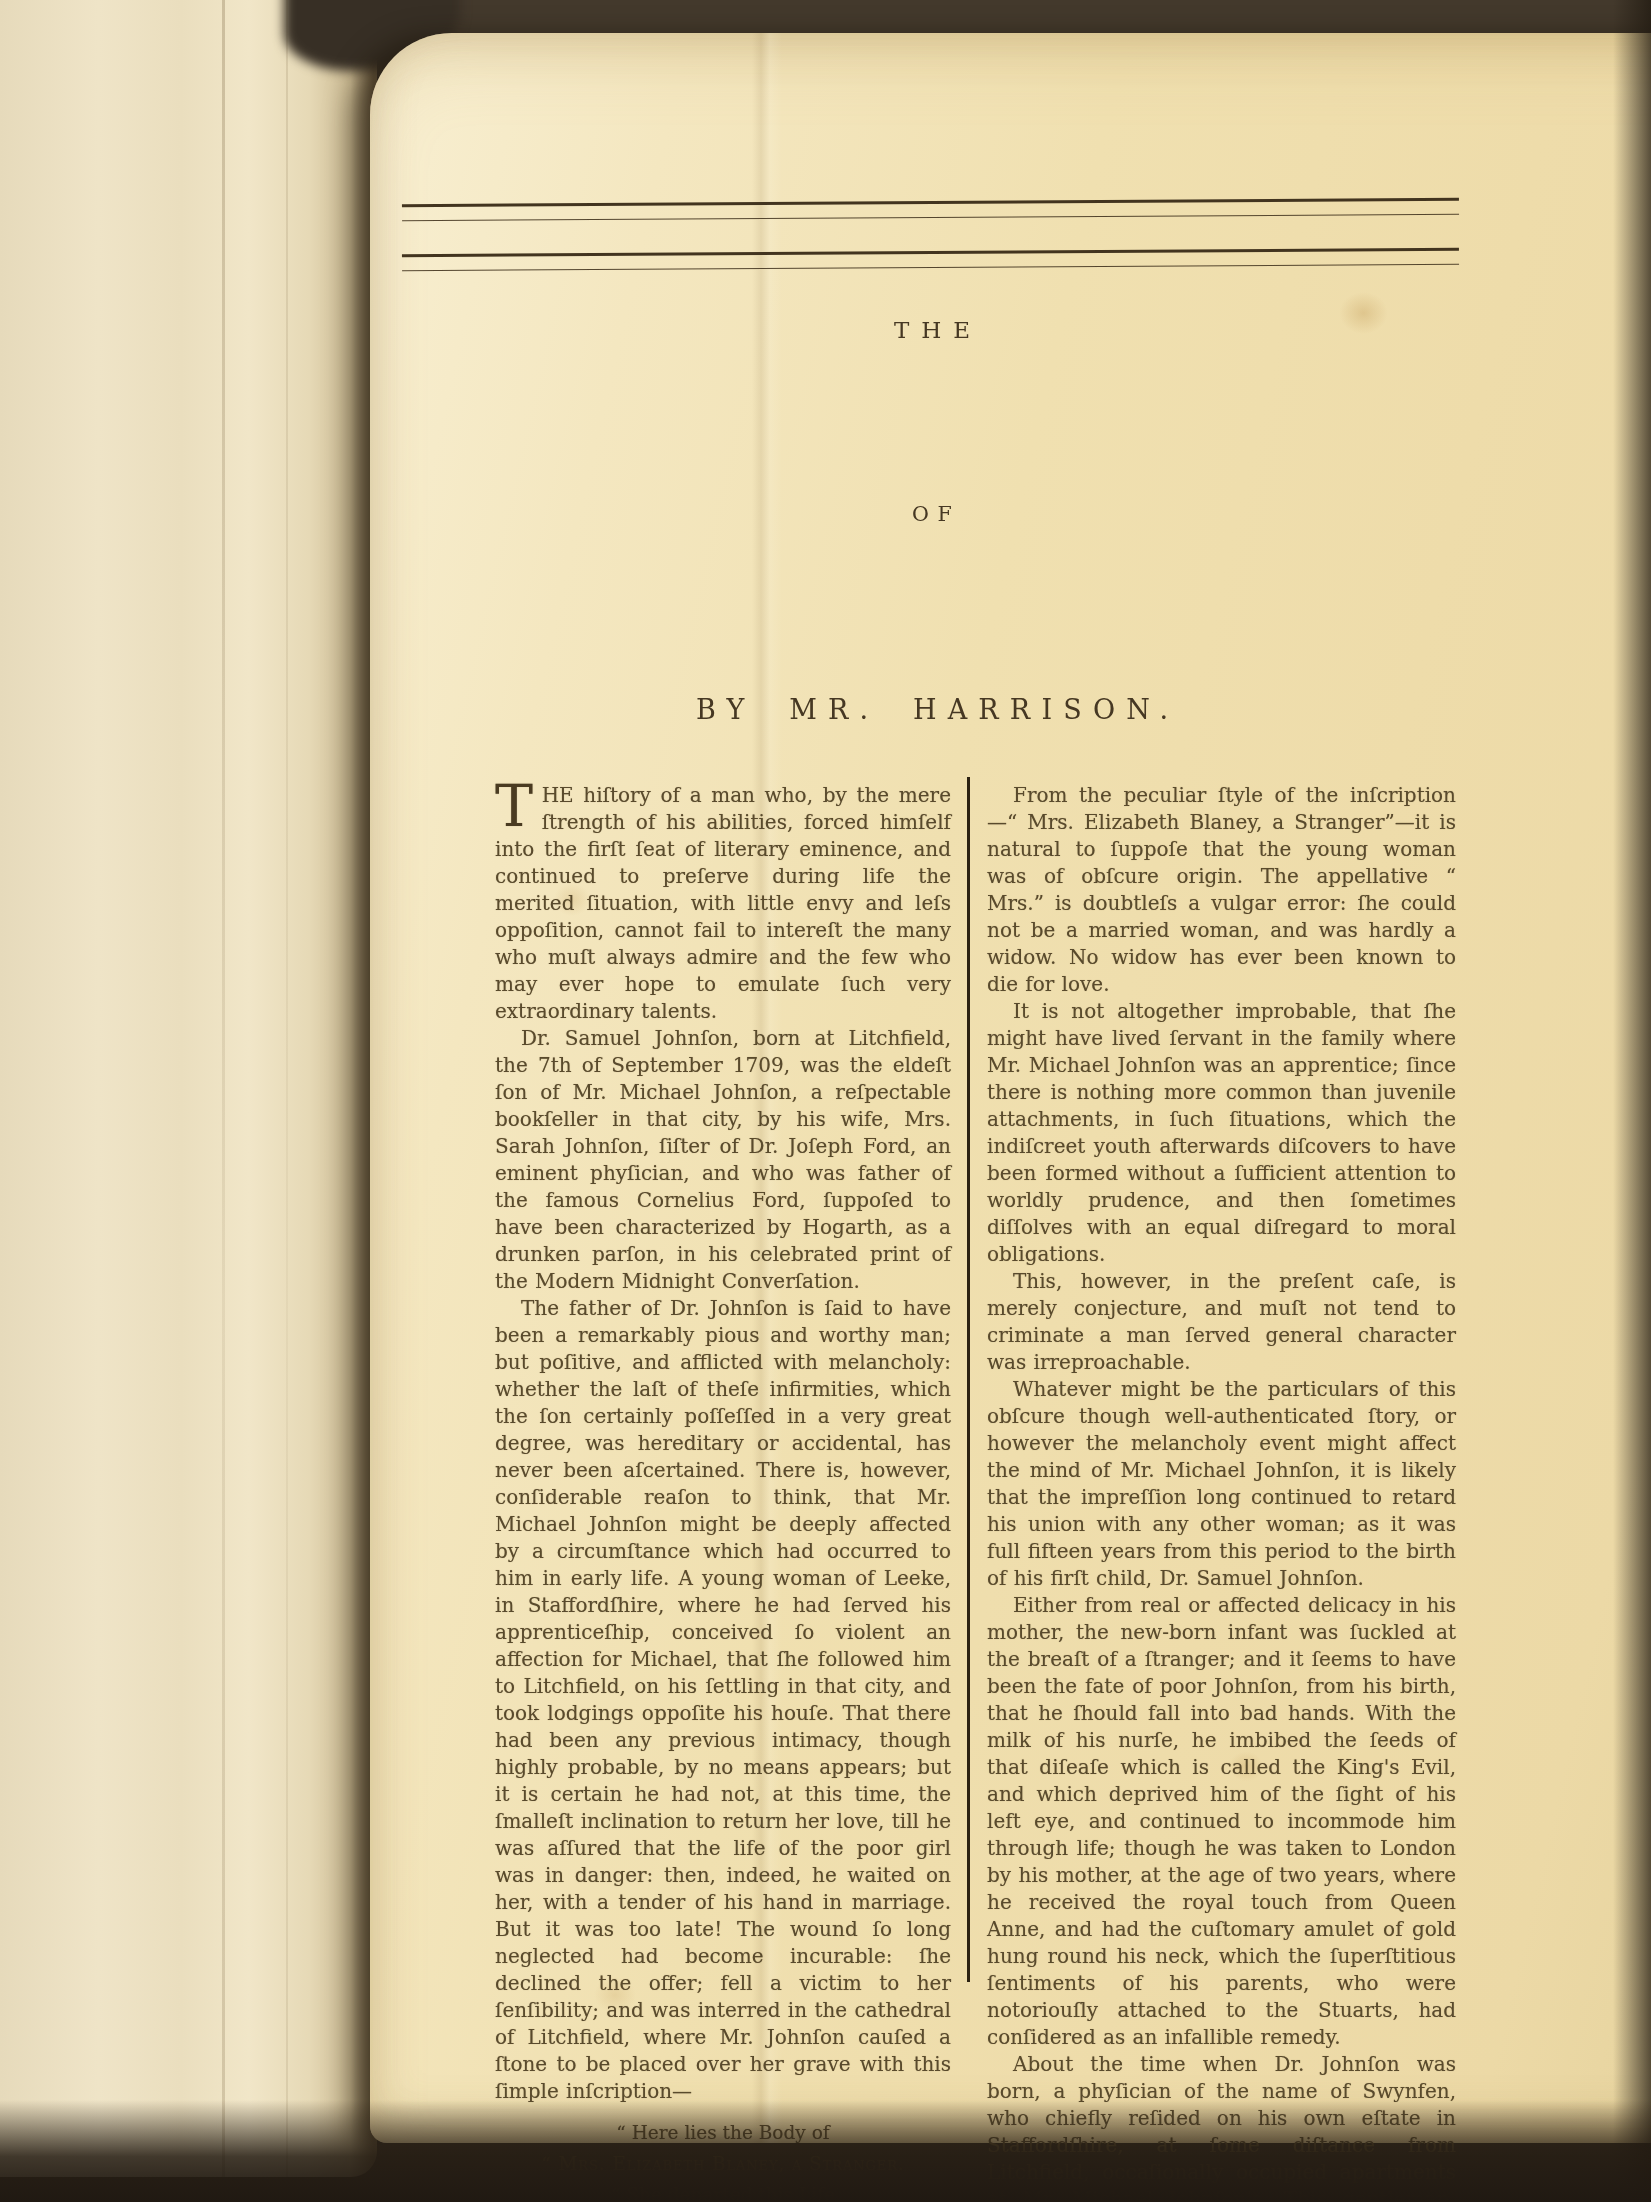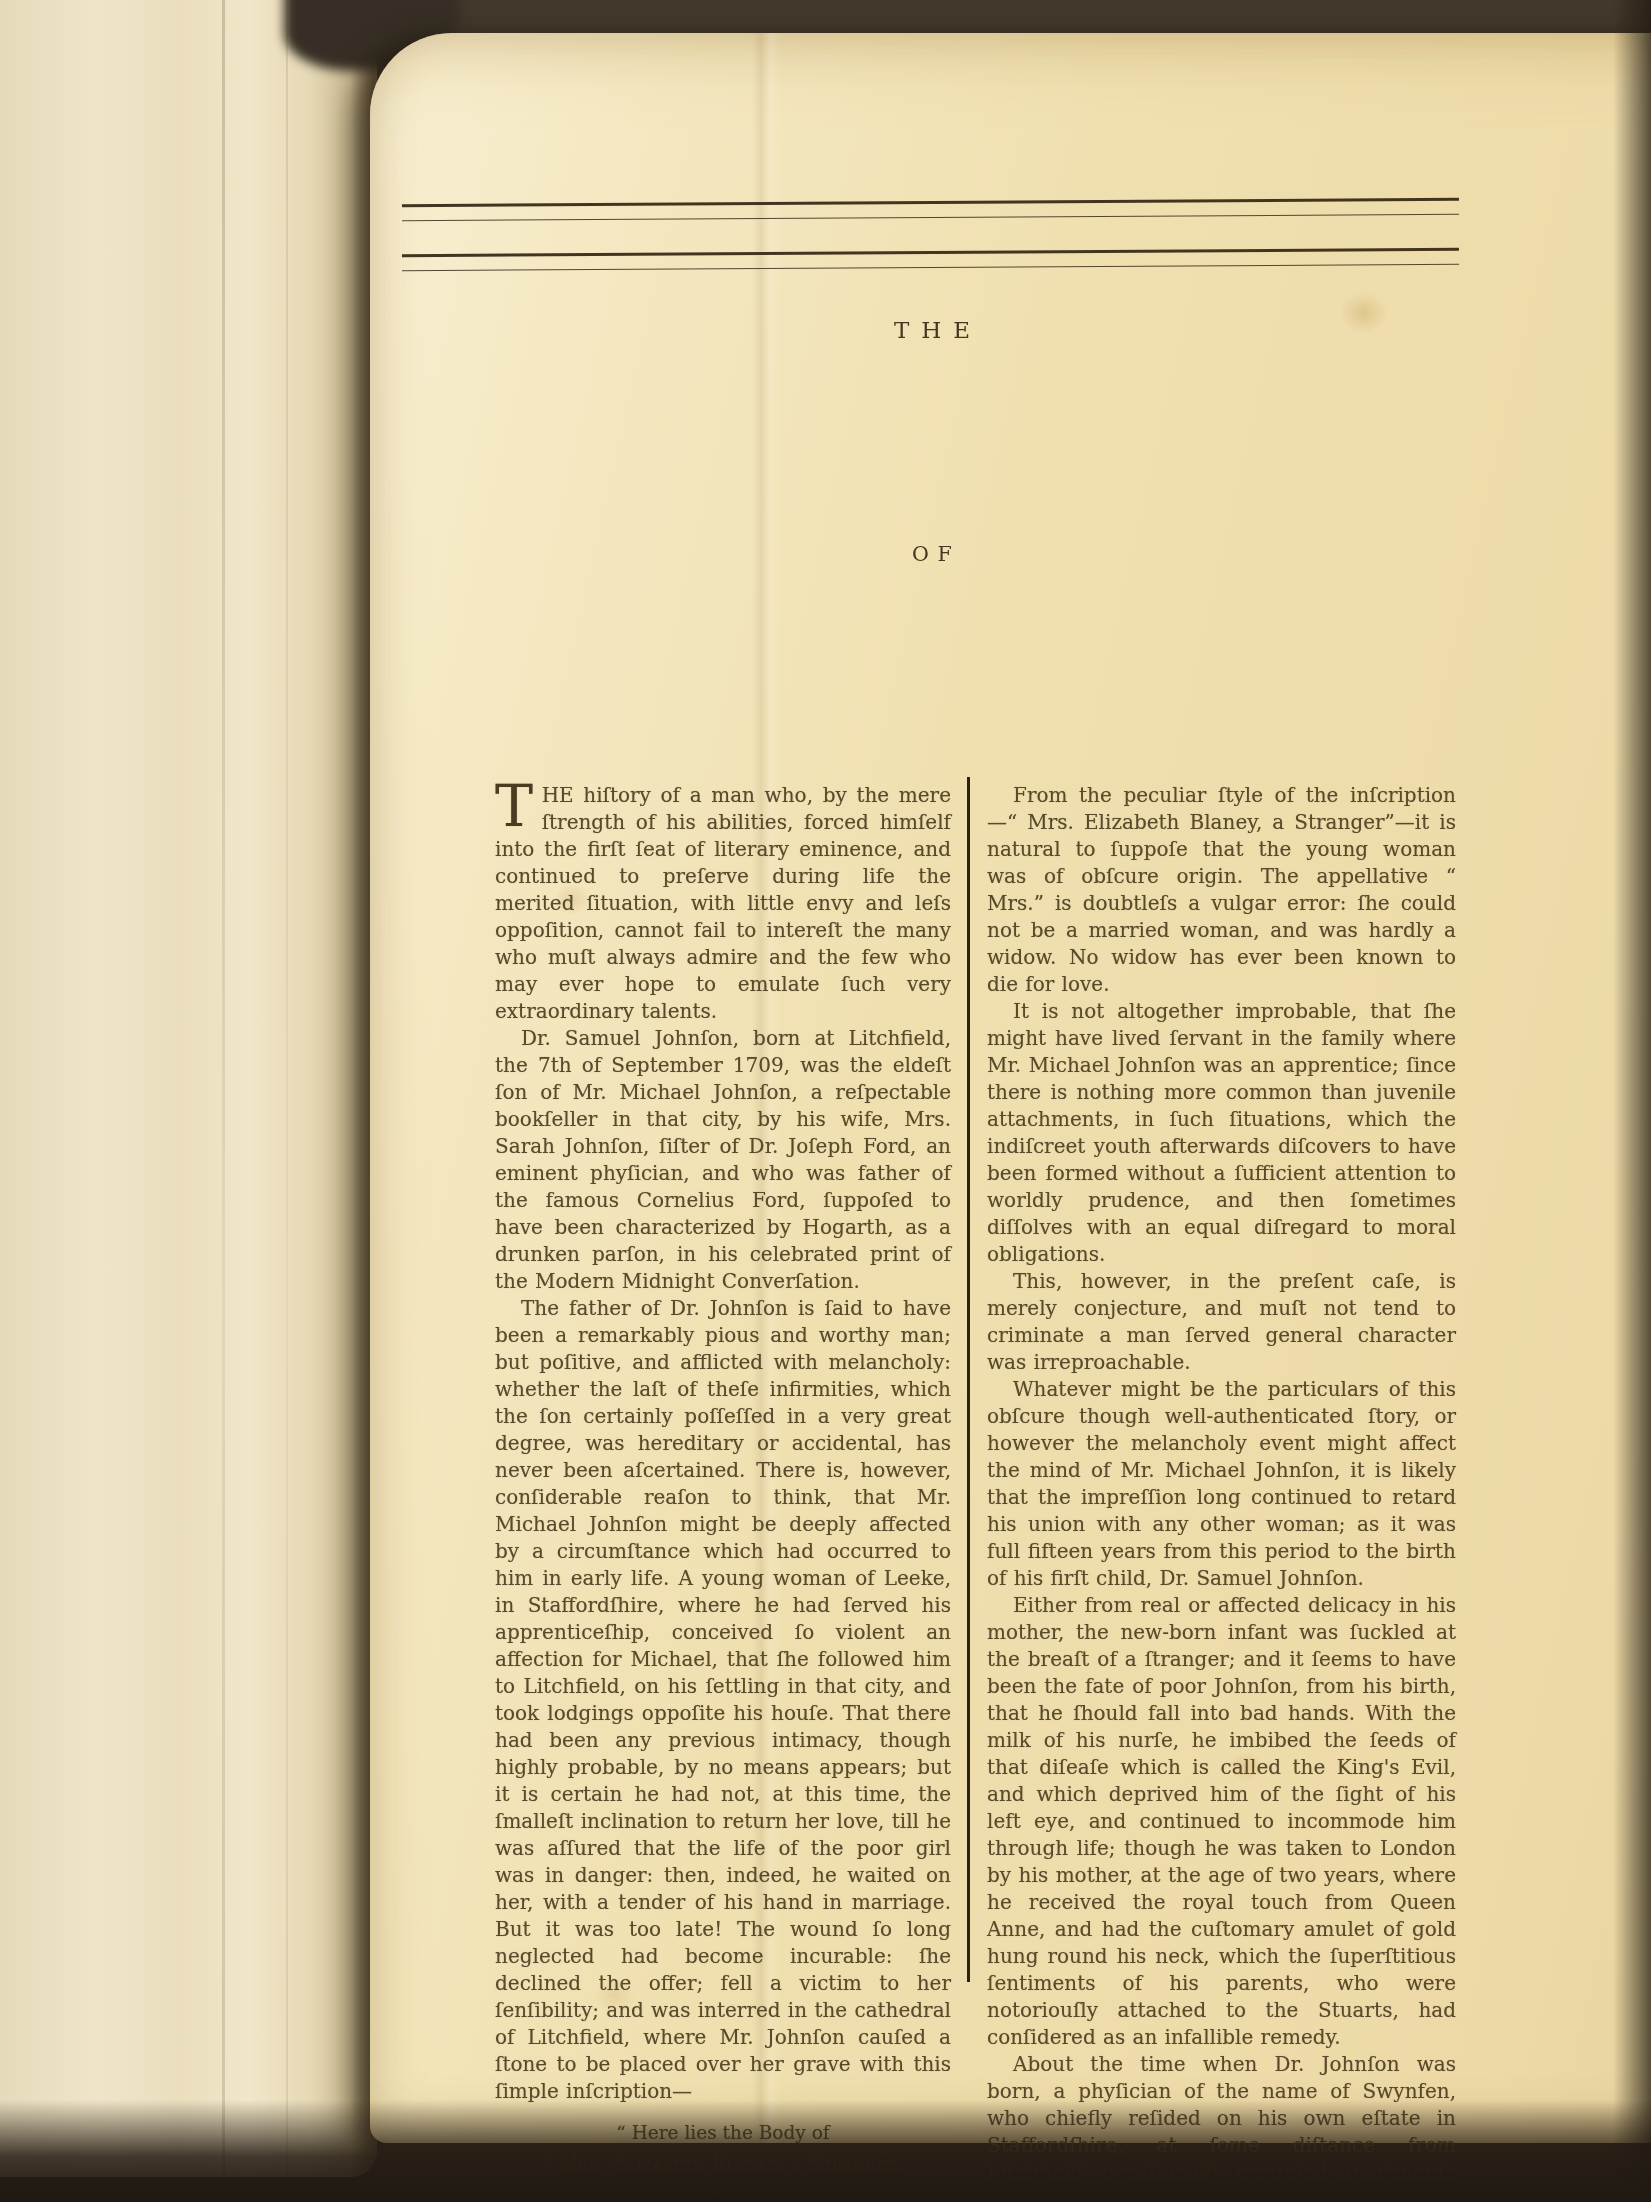--- a/index.html
+++ b/index.html
@@ -35,21 +35,21 @@
   .rule-pair{position:absolute;left:32px;width:1057px;transform:rotate(-.35deg);}
   .rp1{top:168px;}
   .rp2{top:218px;}
   .rl{width:100%;background:#42341f;}
   .rl.a{height:2.6px;}
   .rl.b{height:1.7px;margin-top:13px;opacity:.9;}
   
   .tline{position:absolute;left:32px;width:1060px;text-align:center;color:#463823;white-space:nowrap;}
   .t-the{top:284px;font-size:23px;letter-spacing:12px;text-indent:12px;}
   .t-life{top:361px;font-size:97px;letter-spacing:127px;text-indent:127px;color:#41331e;}
-  .t-of{top:469px;font-size:20.6px;letter-spacing:8.6px;text-indent:8.6px;margin-top:40px;}
+  .t-of{top:469px;font-size:20.6px;letter-spacing:8.6px;text-indent:8.6px;}
   .t-author{top:545px;font-size:46px;letter-spacing:14.6px;text-indent:14.6px;word-spacing:22.4px;color:#41331e;}
   .t-byline{top:661px;font-size:27px;letter-spacing:11.2px;text-indent:11.2px;word-spacing:13.8px;}
   
   .divider{position:absolute;left:597px;top:744px;width:2.6px;height:1205px;background:#2c2212;}
   .col{position:absolute;top:749px;color:#594a2c;font-size:20px;line-height:27px;
        text-shadow:0 0 0.9px rgba(89,74,44,.45);}
   .col-left{left:125px;width:456px;}
   .col-right{left:617px;width:469px;}
   .p{margin:0;text-align:justify;word-spacing:0.9px;}
   .ind{text-indent:26px;}
@@ -86,20 +86,21 @@
       <div class="rl a"></div>
       <div class="rl b"></div>
     </div>
     <div class="rule-pair rp2">
       <div class="rl a"></div>
       <div class="rl b"></div>
     </div>
 
     <div class="tline t-the">THE</div>
     <div class="tline t-of">OF</div>
+    <div class="tline t-byline">BY MR. HARRISON.</div>
 
     <div class="divider"></div>
 
     <div class="col col-left">
       <p class="p"><span class="dropcap">T</span><span>HE hiſtory of a man who, by the mere ſtrength of his abilities, forced himſelf into the firſt ſeat of literary eminence, and continued to preſerve during life the merited ſituation, with little envy and leſs oppoſition, cannot fail to intereſt the many who muſt always admire and the few who may ever hope to emulate ſuch very extraordinary talents.</span></p>
       <p class="p ind">Dr. Samuel Johnſon, born at Litchfield, the 7th of September 1709, was the eldeſt ſon of Mr. Michael Johnſon, a reſpectable bookſeller in that city, by his wife, Mrs. Sarah Johnſon, ſiſter of Dr. Joſeph Ford, an eminent phyſician, and who was father of the famous Cornelius Ford, ſuppoſed to have been characterized by Hogarth, as a drunken parſon, in his celebrated print of the Modern Midnight Converſation.</p>
       <p class="p ind">The father of Dr. Johnſon is ſaid to have been a remarkably pious and worthy man; but poſitive, and afflicted with melancholy: whether the laſt of theſe infirmities, which the ſon certainly poſſeſſed in a very great degree, was hereditary or accidental, has never been aſcertained. There is, however, conſiderable reaſon to think, that Mr. Michael Johnſon might be deeply affected by a circumſtance which had occurred to him in early life. A young woman of Leeke, in Staffordſhire, where he had ſerved his apprenticeſhip, conceived ſo violent an affection for Michael, that ſhe followed him to Litchfield, on his ſettling in that city, and took lodgings oppoſite his houſe. That there had been any previous intimacy, though highly probable, by no means appears; but it is certain he had not, at this time, the ſmalleſt inclination to return her love, till he was aſſured that the life of the poor girl was in danger: then, indeed, he waited on her, with a tender of his hand in marriage. But it was too late! The wound ſo long neglected had become incurable: ſhe declined the offer; fell a victim to her ſenſibility; and was interred in the cathedral of Litchfield, where Mr. Johnſon cauſed a ſtone to be placed over her grave with this ſimple inſcription—</p>
       <div class="epitaph">
         <div class="ep-line">“ Here lies the Body of</div>
         <div class="ep-line">“ Mrs. Elizabeth Blaney, a Stranger.</div>

